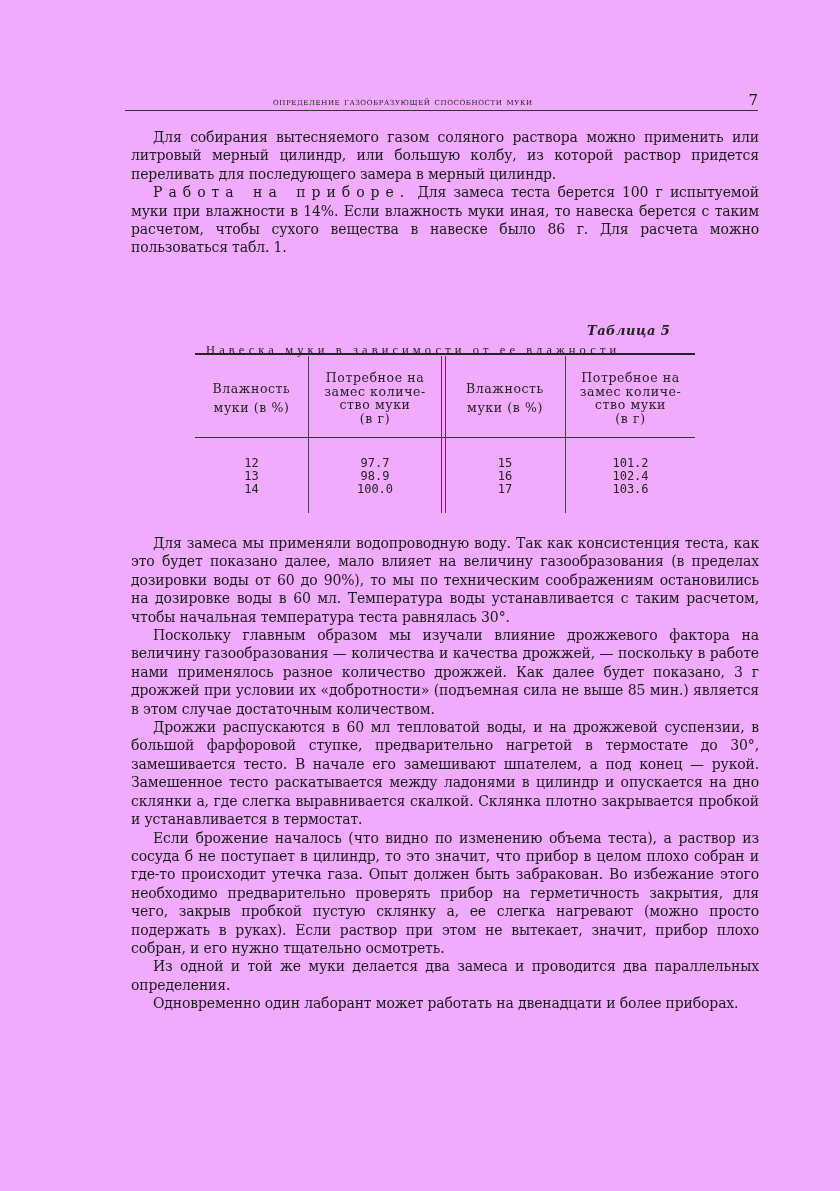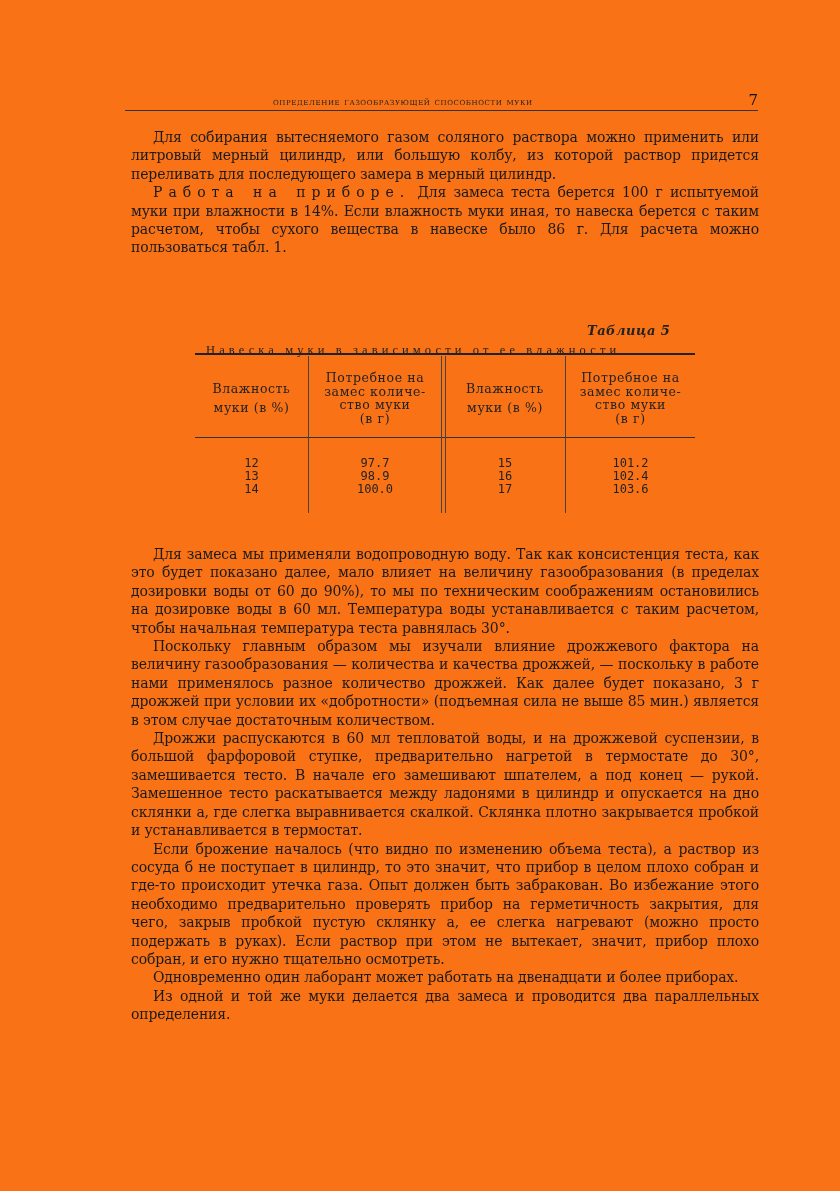--- a/index.html
+++ b/index.html
@@ -1,32 +1,32 @@
 <!DOCTYPE html>
 <html><head>
 <meta charset="utf-8">
 <style>
   html, body { margin: 0; padding: 0; background: #ffffff; }
   body { width: 840px; height: 1191px; position: relative; overflow: hidden;
          font-family: "DejaVu Serif", "Liberation Serif", serif; color: #1a1a1a; }
-  .page { position: absolute; left: 0; top: 0; width: 840px; height: 1191px; background: #f97316; }
+  .page { position: absolute; left: 0; top: 0; width: 840px; height: 1191px; background: #f0abfc; }
 
   .running-head { position: absolute; left: 125px; top: 94px; width: 633px; height: 16px;
                   border-bottom: 1.5px solid #333; }
   .running-title { position: absolute; left: 148px; top: 1px; font-size: 10.5px; letter-spacing: 0.6px;
                    font-variant: small-caps; text-transform: lowercase; color: #222; white-space: nowrap; }
   .page-number { position: absolute; right: 0; top: -3px; font-size: 15px; color: #111; }
 
   .body-text { position: absolute; left: 131px; width: 628px; font-size: 14px; line-height: 18.4px;
                text-align: justify; letter-spacing: -0.15px; }
   .body-text p { margin: 0; text-indent: 22px; }
   .spaced { letter-spacing: 6px; }
 
   .block1 { top: 128px; }
-  .block2 { top: 545px; }
+  .block2 { top: 534px; }
 
   .table-caption { position: absolute; left: 587px; top: 323px; font-size: 13px; font-style: italic;
                    font-weight: bold; color: #222; letter-spacing: 0.5px; }
   .table-title { position: absolute; left: 206px; top: 343px; font-size: 12.5px; letter-spacing: 4.1px; color: #222; white-space: nowrap; font-family: Liberation Serif, serif; }
 
   .tbl { position: absolute; left: 195px; top: 353px; width: 500px; height: 160px; }
   .tbl .rule-top { position: absolute; left: 0; top: 0; width: 500px; border-top: 2px solid #222; }
   .tbl .rule-mid { position: absolute; left: 0; top: 84px; width: 500px; border-top: 1.5px solid #333; }
   .tbl .vline { position: absolute; top: 3px; height: 157px; border-left: 1px solid #444; }
   .tbl .vdouble { position: absolute; top: 3px; height: 157px; width: 3px; border-left: 1px solid #444; border-right: 1px solid #444; }
@@ -111,17 +111,17 @@
       <span>102.4</span>
       <span>103.6</span>
     </div>
   </div>
 
   <div class="body-text block2">
     <p>Для замеса мы применяли водопроводную воду. Так как консистенция теста, как это будет показано далее, мало влияет на величину газообразования (в пределах дозировки воды от 60 до 90%), то мы по техническим соображениям остановились на дозировке воды в 60 мл. Температура воды устанавливается с таким расчетом, чтобы начальная температура теста равнялась 30°.</p>
     <p>Поскольку главным образом мы изучали влияние дрожжевого фактора на величину газообразования — количества и качества дрожжей, — поскольку в работе нами применялось разное количество дрожжей. Как далее будет показано, 3 г дрожжей при условии их «добротности» (подъемная сила не выше 85 мин.) является в этом случае достаточным количеством.</p>
     <p>Дрожжи распускаются в 60 мл тепловатой воды, и на дрожжевой суспензии, в большой фарфоровой ступке, предварительно нагретой в термостате до 30°, замешивается тесто. В начале его замешивают шпателем, а под конец — рукой. Замешенное тесто раскатывается между ладонями в цилиндр и опускается на дно склянки а, где слегка выравнивается скалкой. Склянка плотно закрывается пробкой и устанавливается в термостат.</p>
     <p>Если брожение началось (что видно по изменению объема теста), а раствор из сосуда б не поступает в цилиндр, то это значит, что прибор в целом плохо собран и где-то происходит утечка газа. Опыт должен быть забракован. Во избежание этого необходимо предварительно проверять прибор на герметичность закрытия, для чего, закрыв пробкой пустую склянку а, ее слегка нагревают (можно просто подержать в руках). Если раствор при этом не вытекает, значит, прибор плохо собран, и его нужно тщательно осмотреть.</p>
+    <p>Из одной и той же муки делается два замеса и проводится два параллельных определения.</p>
     <p>Одновременно один лаборант может работать на двенадцати и более приборах.</p>
-    <p>Из одной и той же муки делается два замеса и проводится два параллельных определения.</p>
   </div>
 
 </div>
 
 </body></html>

